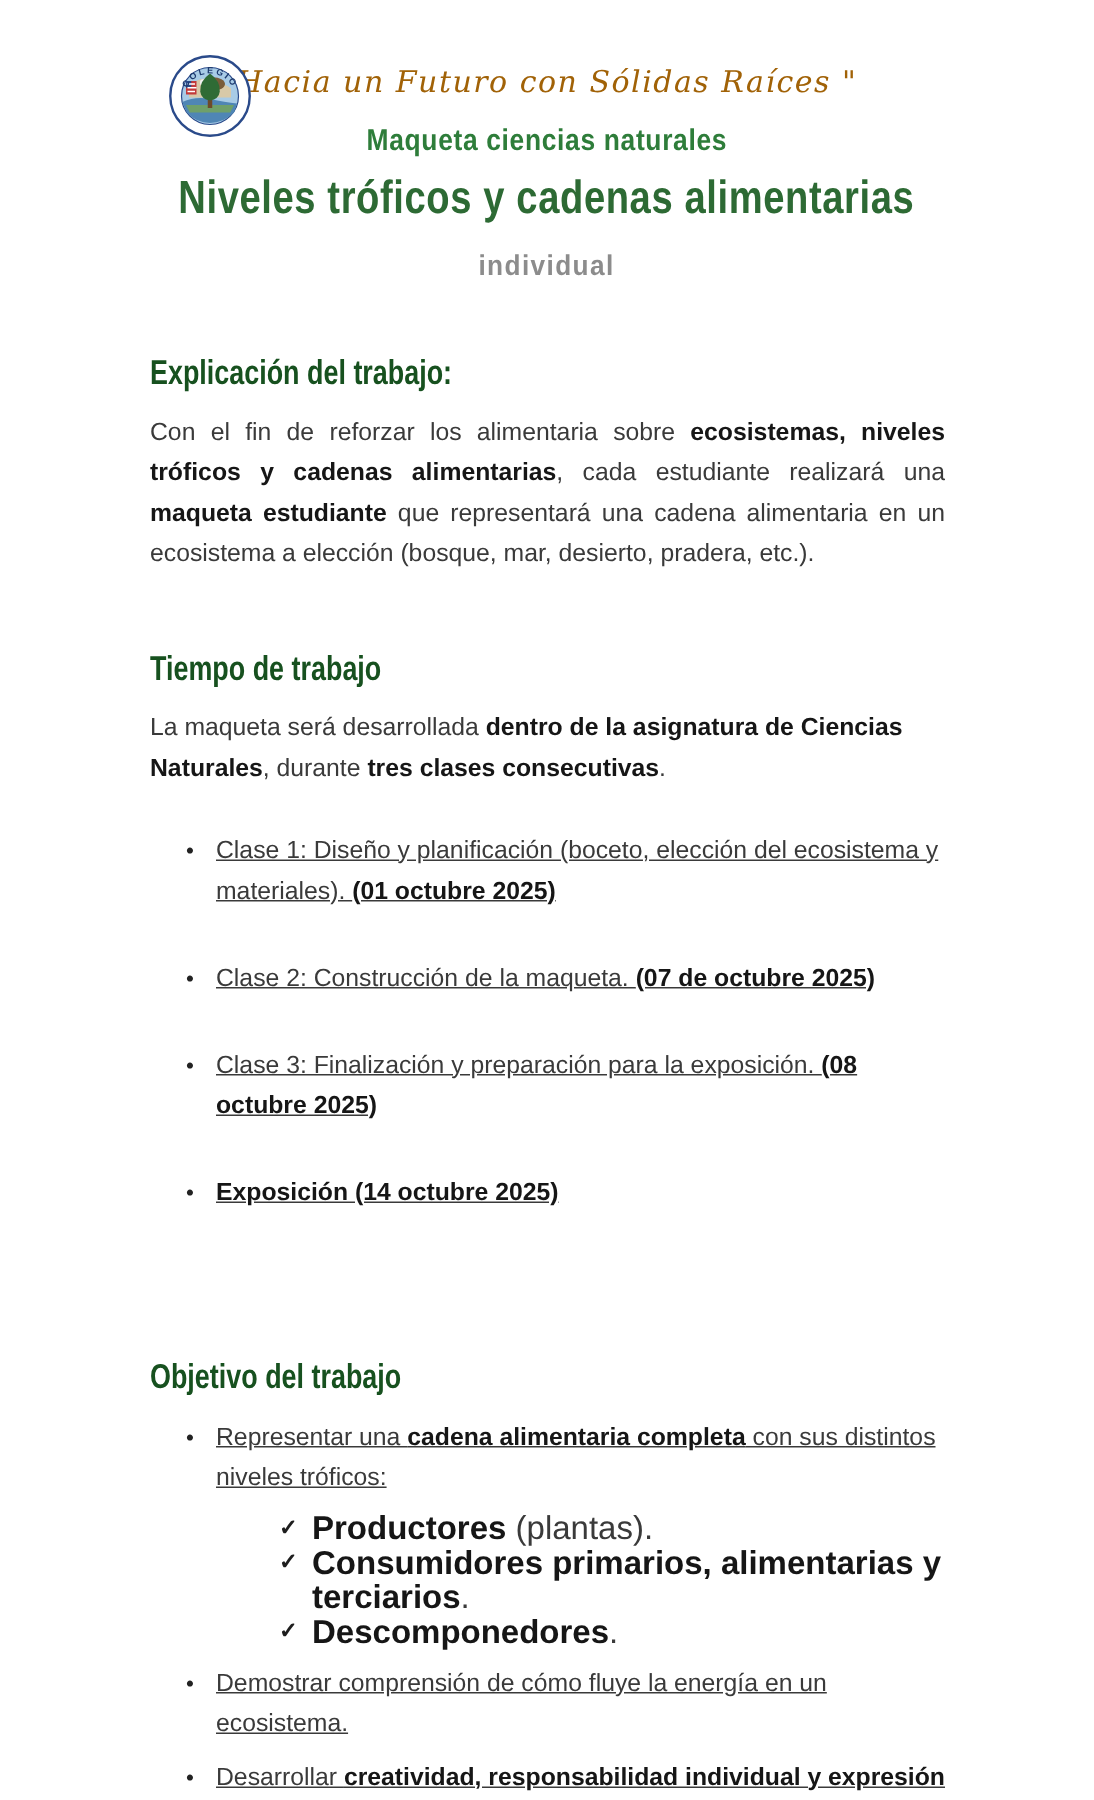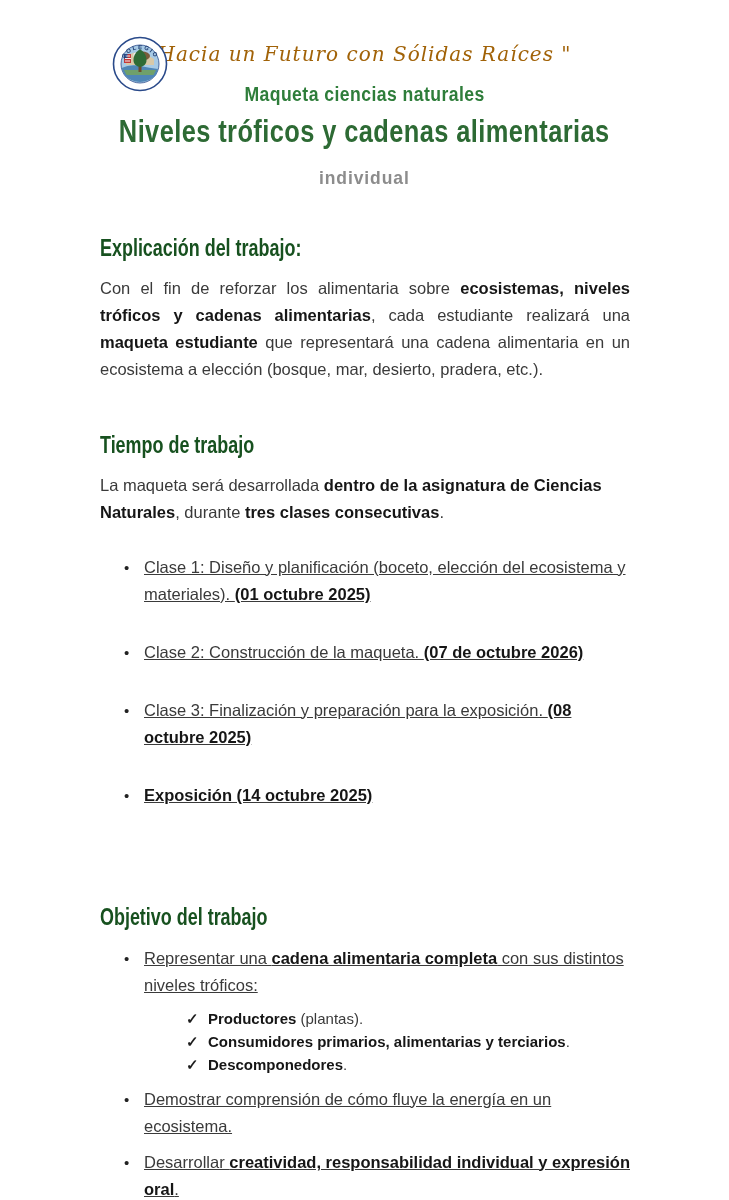--- a/index.html
+++ b/index.html
@@ -84,21 +84,21 @@
   }
   .li .li-text{flex:1 1 auto;font-size:16.5px;line-height:27px;text-decoration:underline;}
 
   
   .clist{margin:8px 0 10px 86px;}
   .clist .ci{display:flex;line-height:23px;}
   .ci .check{
     width:22px;flex:0 0 auto;
     font-size:15px;color:#1d1d1d;font-weight:700;
   }
-  .ci .ci-text{flex:1 1 auto;font-size:15px;}
+  .ci .ci-text{flex:1 1 auto;font-size:22px;}
 </style>
 </head>
 <body>
 
 <div class="page">
 
   <div class="header">
 
     <svg class="logo" viewBox="0 0 56 56" xmlns="http://www.w3.org/2000/svg">
       <circle cx="28" cy="28" r="26.5" fill="#ffffff" stroke="#2a4a8a" stroke-width="1.6"></circle>
@@ -150,21 +150,21 @@
     </div>
     <p class="para"><span>La maqueta será desarrollada </span><span class="b">dentro de la asignatura de Ciencias Naturales</span><span>, durante </span><span class="b">tres clases consecutivas</span><span>.</span></p>
 
     <div class="blist">
       <div class="li">
         <span class="dot">•</span>
         <span class="li-text"><span>Clase 1: Diseño y planificación (boceto, elección del ecosistema y materiales). </span><span class="b">(01 octubre 2025)</span></span>
       </div>
       <div class="li">
         <span class="dot">•</span>
-        <span class="li-text"><span>Clase 2: Construcción de la maqueta. </span><span class="b">(07 de octubre 2026)</span></span>
+        <span class="li-text"><span>Clase 2: Construcción de la maqueta. </span><span class="b">(07 de octubre 2025)</span></span>
       </div>
       <div class="li">
         <span class="dot">•</span>
         <span class="li-text"><span>Clase 3: Finalización y preparación para la exposición. </span><span class="b">(08 octubre 2025)</span></span>
       </div>
       <div class="li">
         <span class="dot">•</span>
         <span class="li-text"><span class="b">Exposición (14 octubre 2025)</span></span>
       </div>
     </div>

